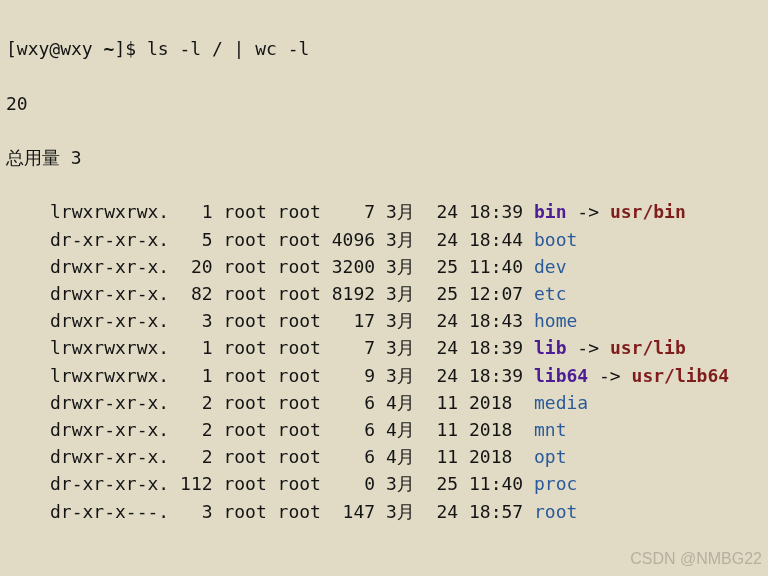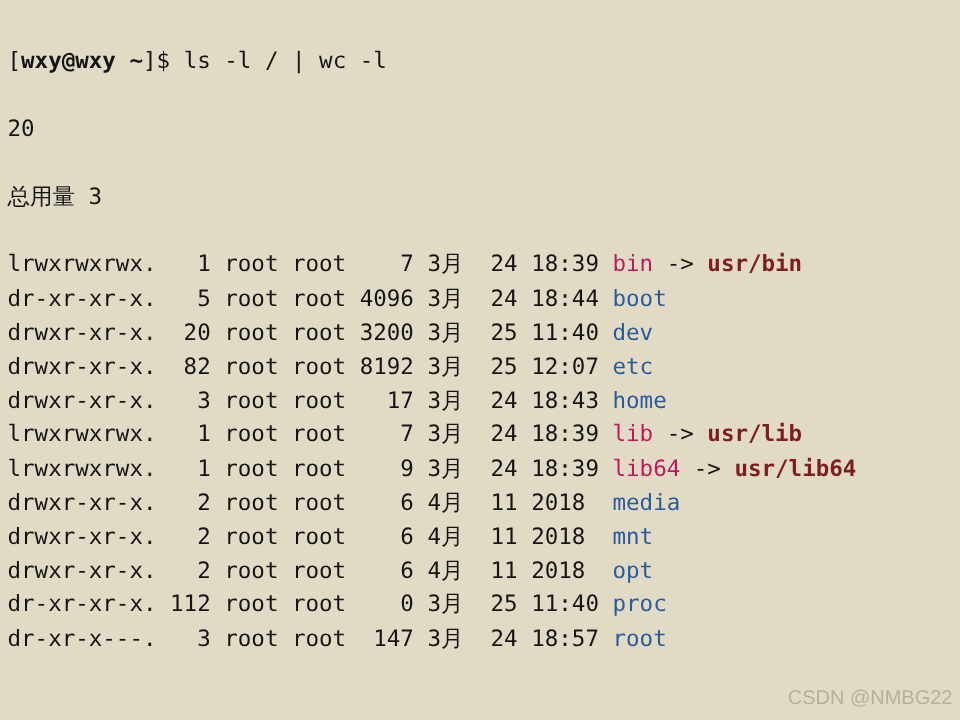--- a/index.html
+++ b/index.html
@@ -14,28 +14,28 @@
     line-height: 27.2px;
     color: #141414;
   }
   .term {
     padding: 8px 6px;
     white-space: pre;
     letter-spacing: 0px;
   }
   .line { display: block; white-space: pre; }
   .prompt-bracket { color: #141414; }
-  .user-host { color: #141414; font-weight: bold; }
+  .user-host { color: #141414; font-weight: normal; }
   .path { color: #141414; font-weight: bold; }
   .cmd { color: #141414; }
   .dir { color: #2a5a9a; font-weight: normal; }
-  .link { color: #be185d; font-weight: normal; }
+  .link { color: #4c1d95; font-weight: bold; }
   .arrow { color: #141414; }
   .target { color: #7f1d1d; font-weight: bold; }
-  .plain { color: #141414; }
+  .plain { color: #141414; margin-left: 44px; }
   .watermark {
     position: absolute;
     right: 6px;
     bottom: 4px;
     font-size: 16px;
     color: #b5b09d;
     font-family: sans-serif;
   }
 </style>
 </head>

